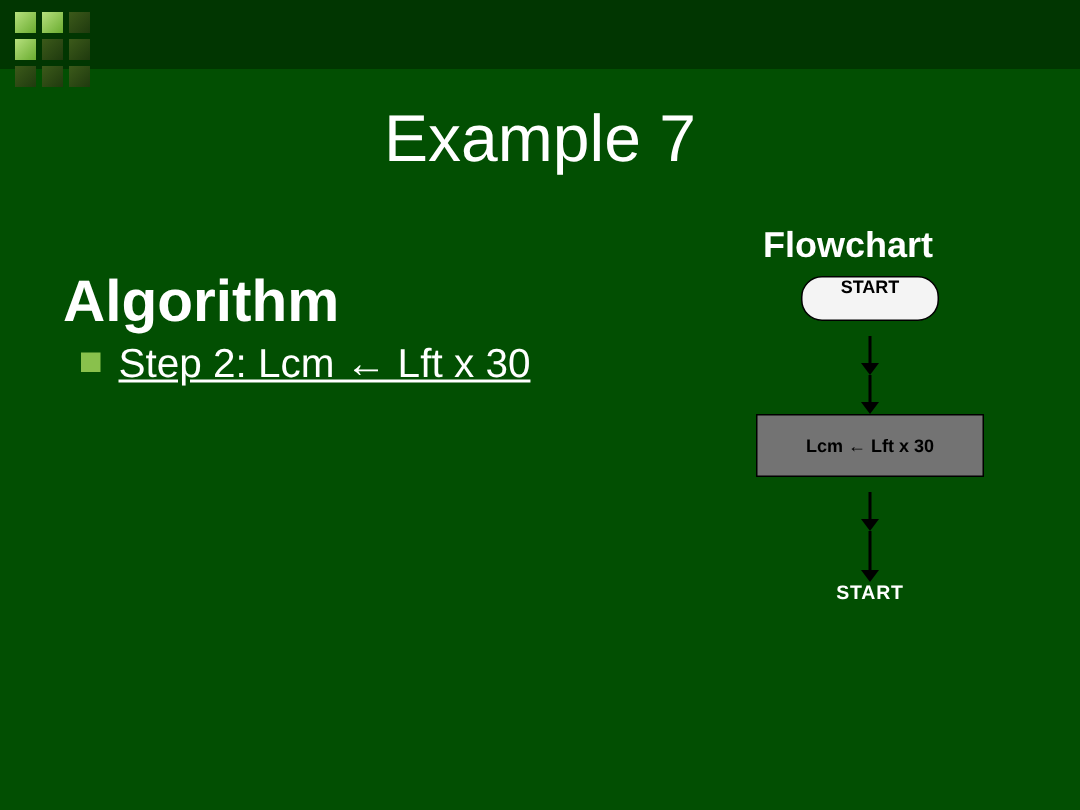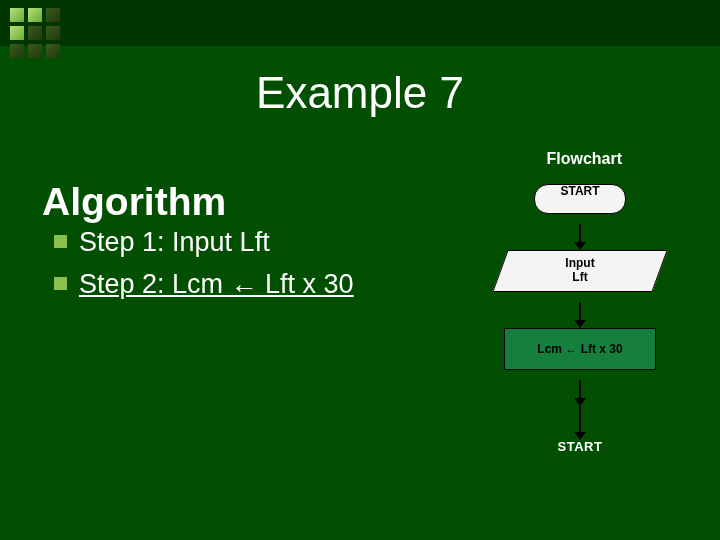--- a/index.html
+++ b/index.html
@@ -44,21 +44,21 @@
     right: 0;
     text-align: center;
     font-size: 44px;
     font-weight: 400;
     color: #fff;
   }
   .subtitle-right {
     position: absolute;
     right: 98px;
     top: 150px;
-    font-size: 16px;
+    font-size: 24px;
     font-weight: bold;
   }
   .algo-head {
     position: absolute;
     left: 42px;
     top: 180px;
     font-size: 39px;
     font-weight: bold;
   }
   .bullets {
@@ -124,21 +124,21 @@
     justify-content: center;
     color: #000;
     font-size: 12px;
     font-weight: bold;
     text-align: center;
     line-height: 1.15;
   }
   .processbox {
     width: 150px;
     height: 40px;
-    background: #15803d;
+    background: #737373;
     border: 1px solid #000;
     margin: 0 auto 10px auto;
     display: flex;
     align-items: center;
     justify-content: center;
     color: #000;
     font-size: 12px;
     font-weight: bold;
   }
   .arrow-line {
@@ -207,42 +207,34 @@
 </div>
 
 <div class="title">Example 7</div>
 
 <div class="subtitle-right">Flowchart</div>
 
 <div class="algo-head">Algorithm</div>
 
 <div class="bullets">
   <div class="row">
-    <span class="bsq"></span><span>Step 1:  Input Lft</span>
-  </div>
-  <div class="row">
     <span class="bsq"></span><span class="larr">Step 2:  Lcm ← Lft x 30</span>
   </div>
 </div>
 
 <div class="flow">
 
   <div class="shape terminator">
     <span>START</span>
   </div>
   <div>
       <div class="arrow-line"></div>
       <div class="arrow-head"></div>
     </div>
 
-  <div class="parallelogram-wrap">
-    <div class="parallelogram"></div>
-    <div class="p-label" style="white-space:pre;">Input
-Lft</div>
-  </div>
   <div>
       <div class="arrow-line"></div>
       <div class="arrow-head"></div>
     </div>
 
   <div class="processbox">
     <span>Lcm ← Lft x 30</span>
   </div>
   <div>
       <div class="arrow-line"></div>

